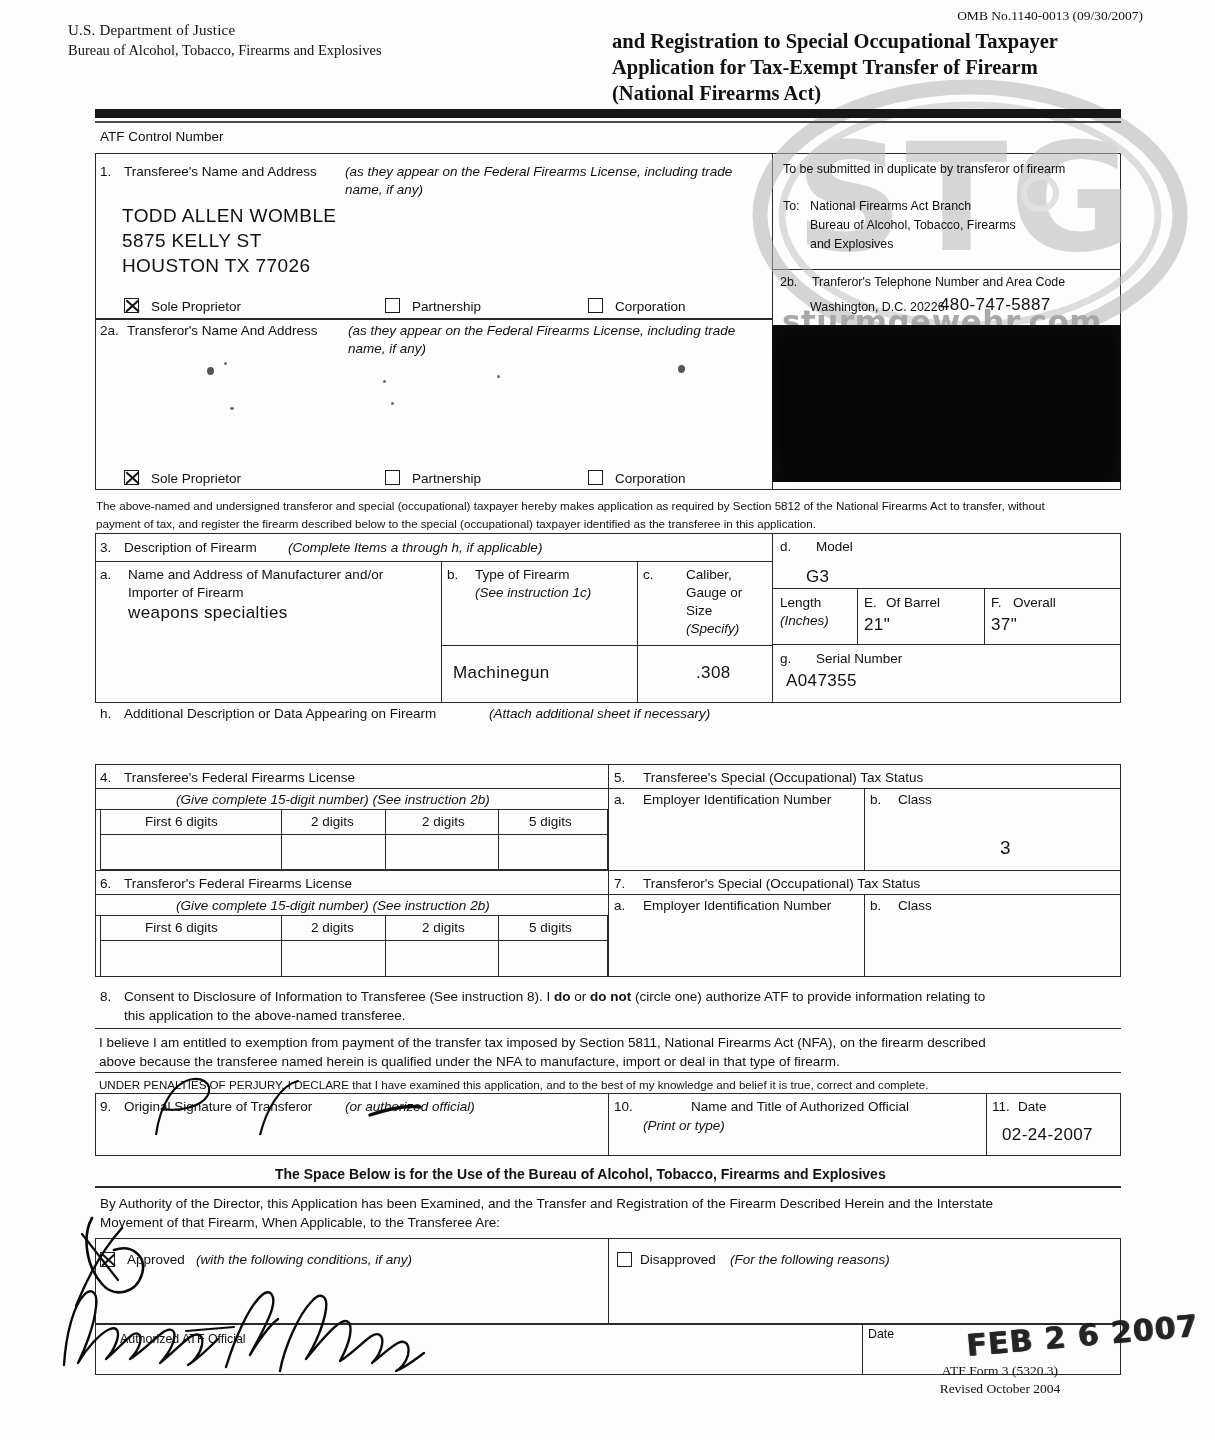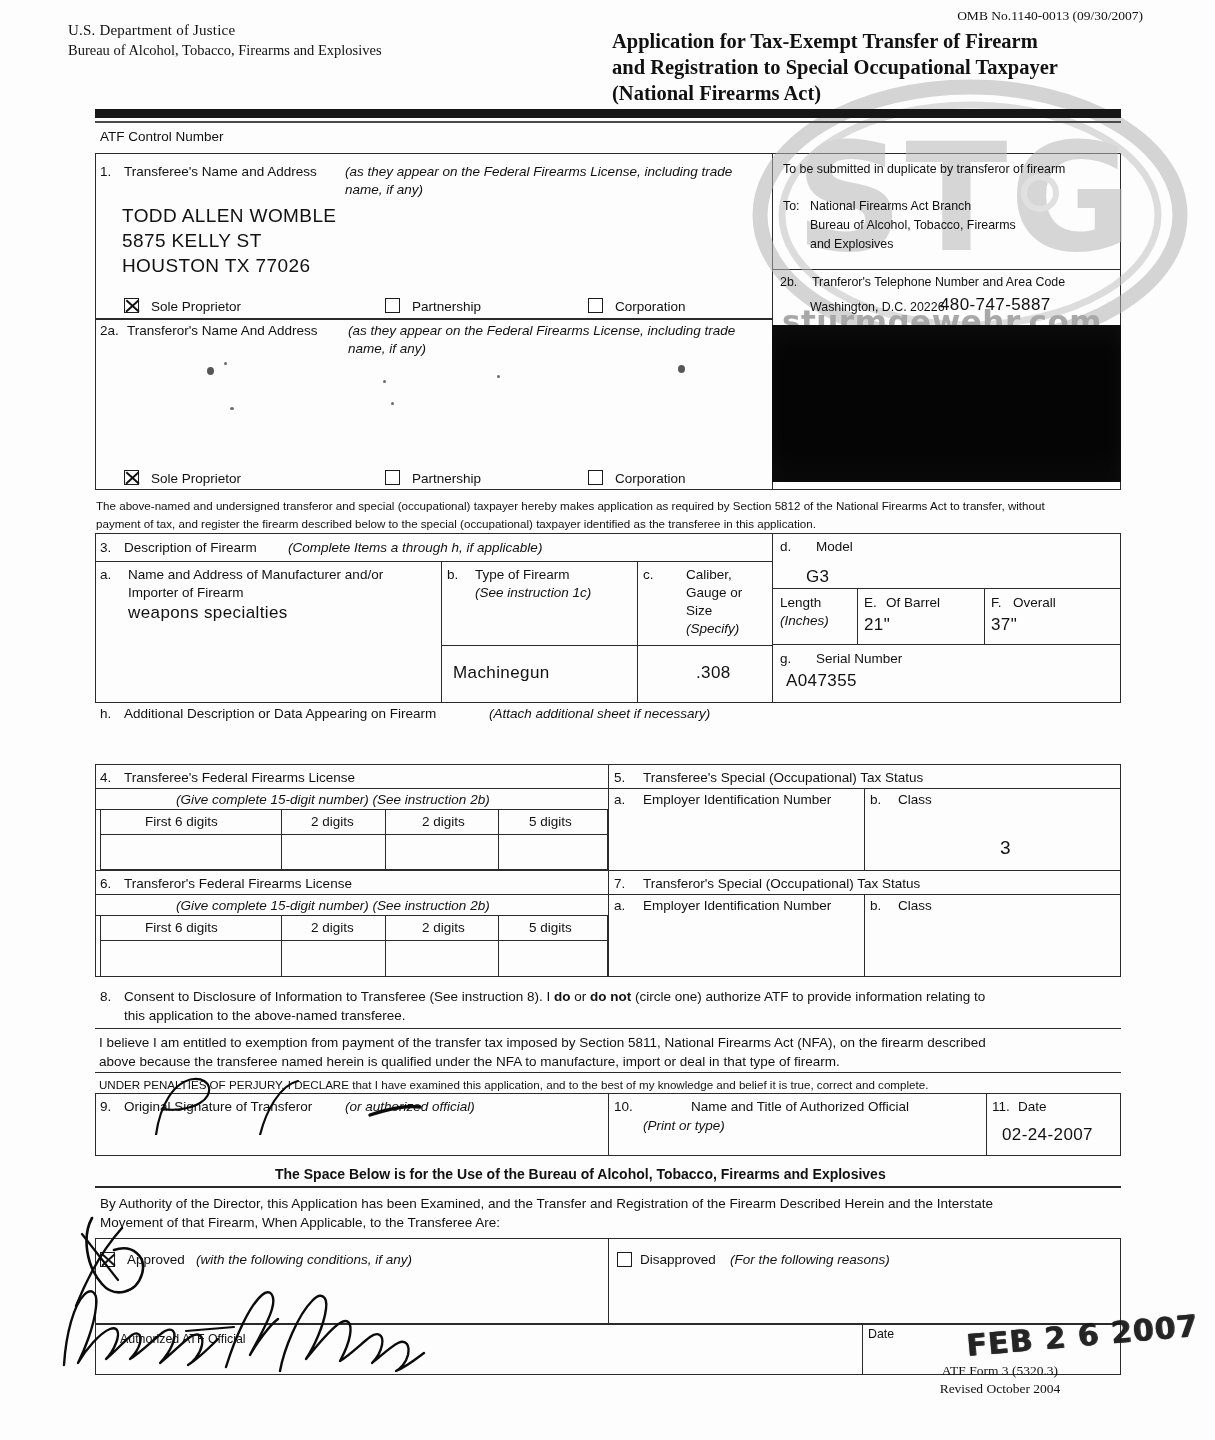--- a/index.html
+++ b/index.html
@@ -114,22 +114,22 @@
   <div class="wm-url">sturmgewehr.com</div>
 
   <div class="hdr-left">
     <div class="l1">U.S. Department of Justice</div>
     <div class="l2">Bureau of Alcohol, Tobacco, Firearms and Explosives</div>
   </div>
 
   <div class="omb">OMB No.1140-0013 (09/30/2007)</div>
 
   <div class="hdr-title">
+    <div>and Registration to Special Occupational Taxpayer</div>
     <div>Application for Tax-Exempt Transfer of Firearm</div>
-    <div>and Registration to Special Occupational Taxpayer</div>
     <div>(National Firearms Act)</div>
   </div>
 
   <div class="rule-thick" style="top:109px;height:9px;"></div>
   <div class="rule-mid" style="top:121px;height:2px;"></div>
 
   <div class="lbl" style="left:100px;top:128px;">ATF Control Number</div>
   <div class="hl" style="left:95px;top:153px;width:1026px;"></div>
 
   <div class="bx" style="left:95px;top:153px;width:1026px;height:337px;"></div>

